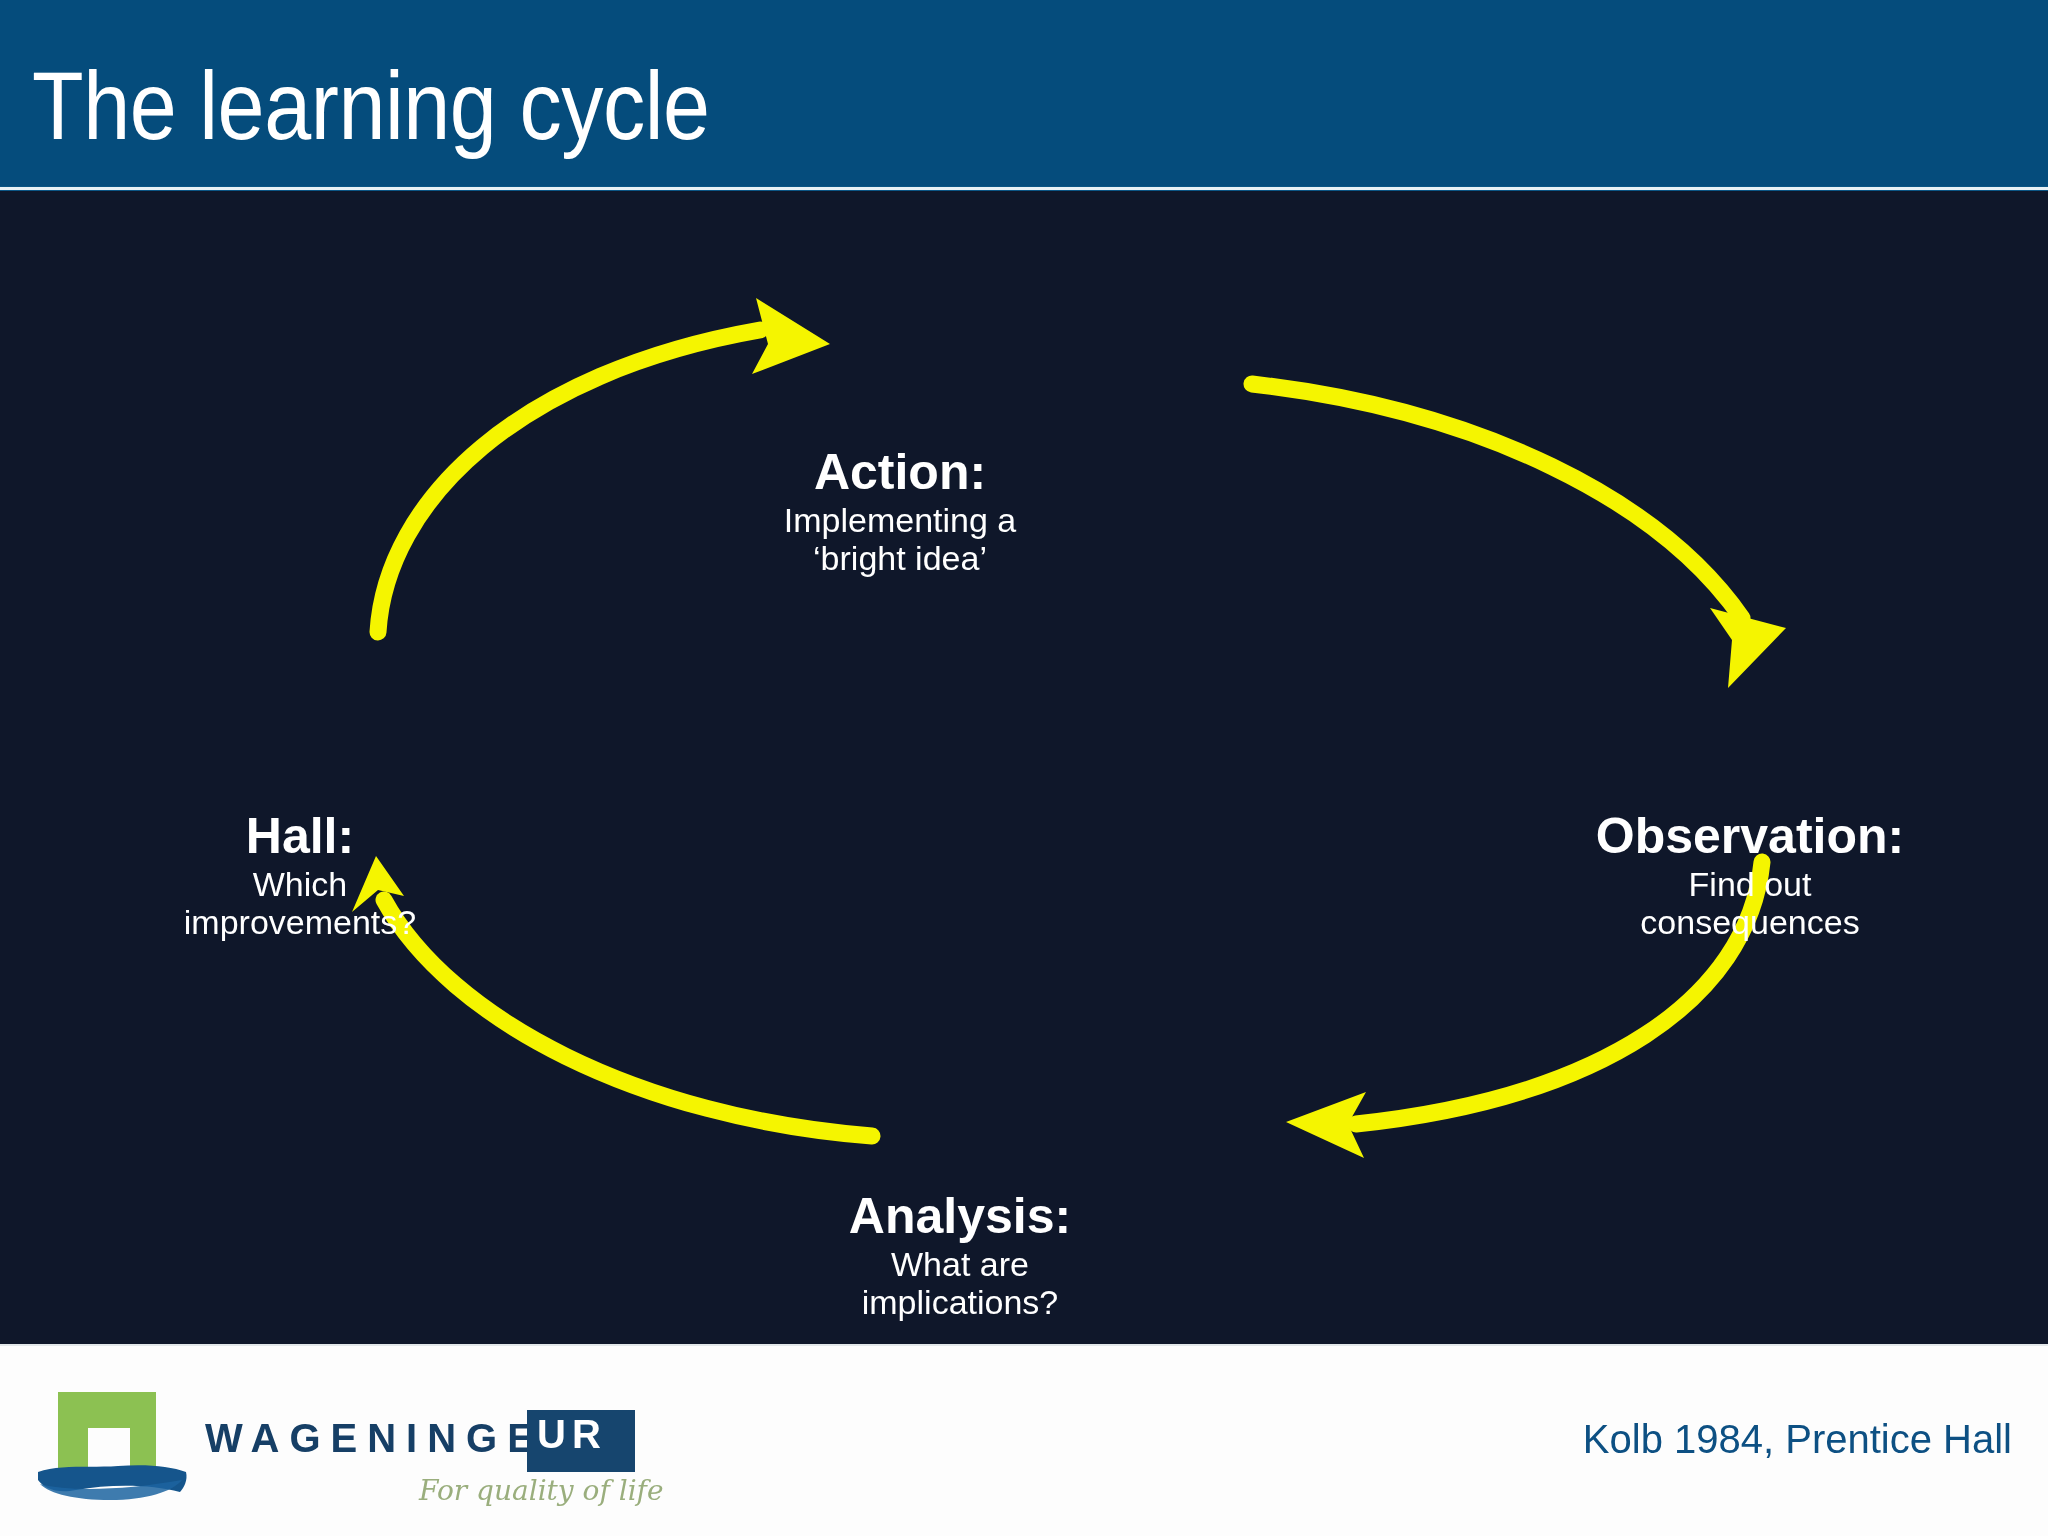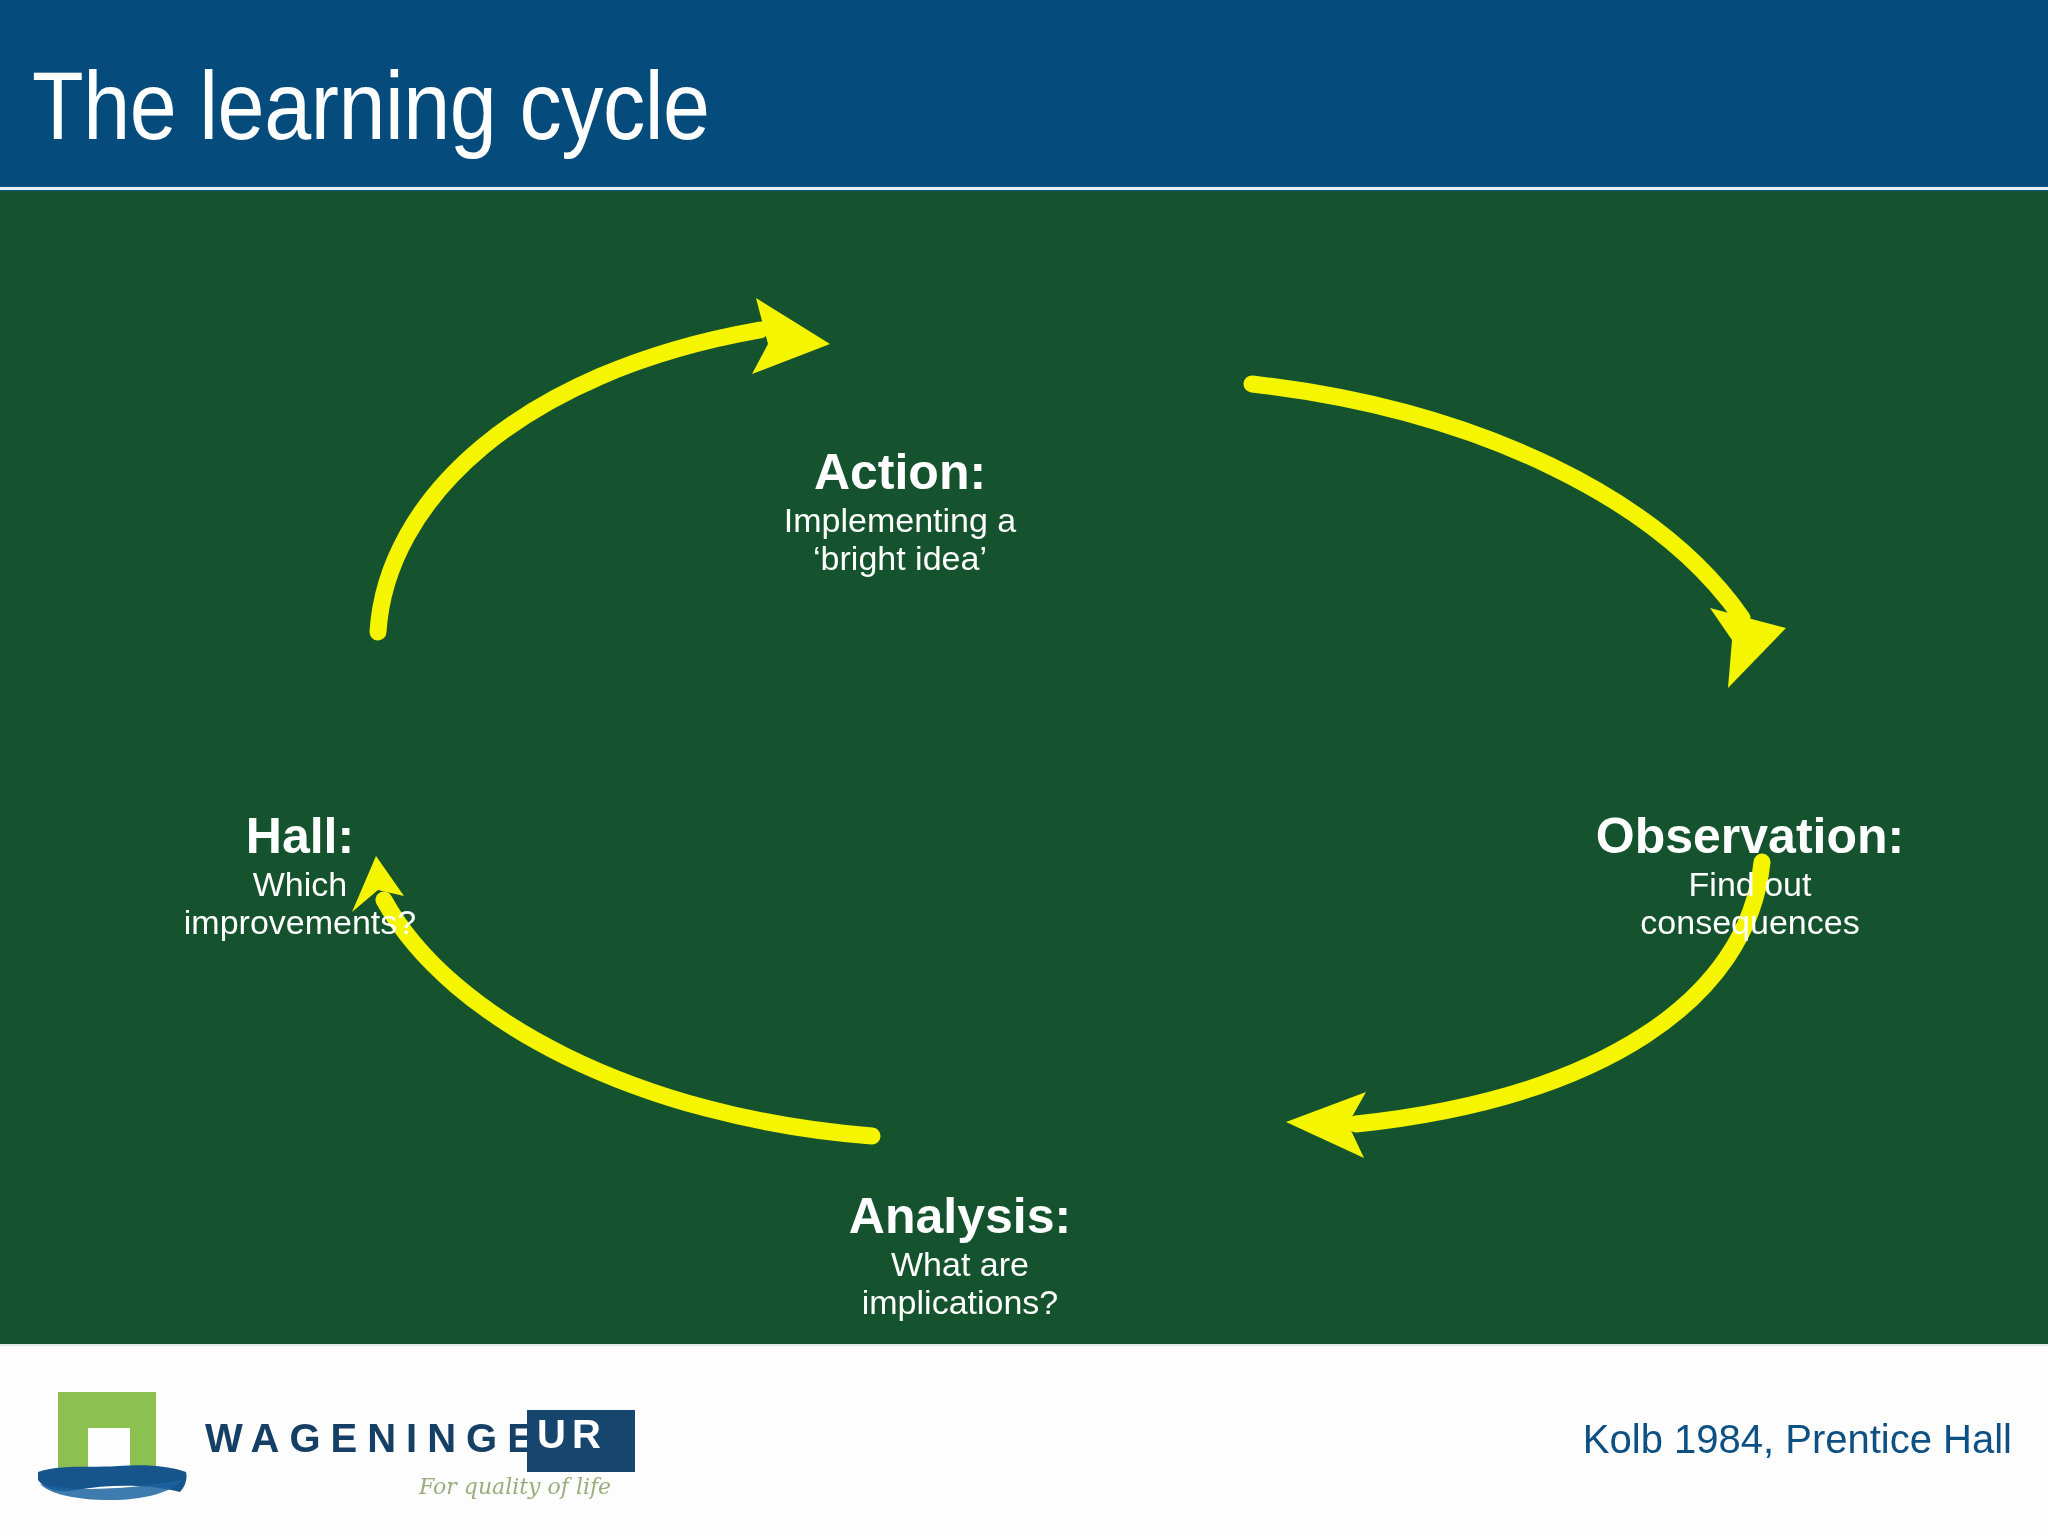--- a/index.html
+++ b/index.html
@@ -10,21 +10,21 @@
   }
   body {
     font-family: "Liberation Sans", sans-serif;
   }
 
   #slide {
     position: relative;
     width: 2048px;
     height: 1536px;
     overflow: hidden;
-    background: #14532d;
+    background: #0f172a;
   }
 
   
   #title-band {
     position: absolute;
     left: 0;
     top: 0;
     width: 2048px;
     height: 188px;
     background: #054C7C;
@@ -160,21 +160,21 @@
     font-weight: bold;
     letter-spacing: 6px;
     white-space: nowrap;
     line-height: 1.0;
   }
   .wm-tag {
     position: absolute;
     left: 214px;
     top: 58px;
     color: #9aae7d;
-    font-size: 22px;
+    font-size: 28px;
     font-style: italic;
     font-family: "DejaVu Serif", serif;
     white-space: nowrap;
   }
 </style>
 </head>
 <body>
 
 <div id="slide">
 

